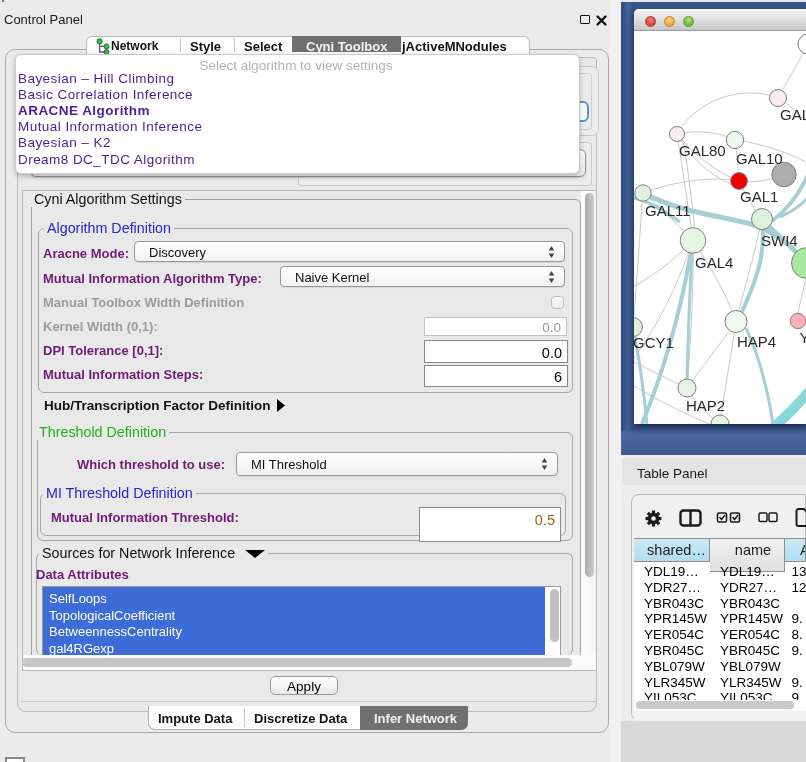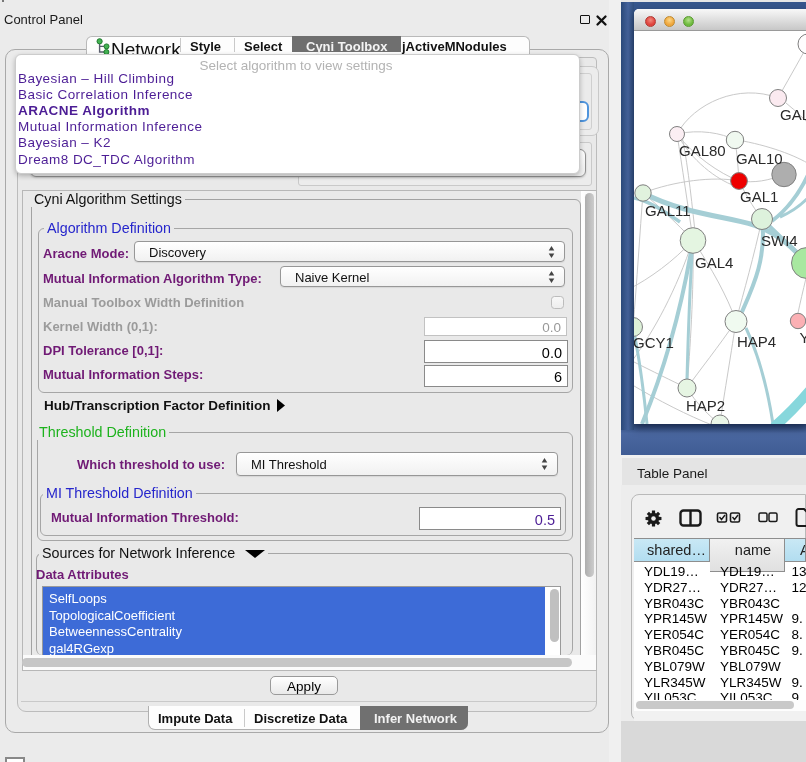--- a/index.html
+++ b/index.html
@@ -39,21 +39,21 @@
 <div class="abs" style="left:17px;top:57px;width:580px;height:655px;border:1px solid #bcbcbc;border-radius:4px 4px 9px 9px;background:#e9e9e9;"></div>
 <div class="abs" style="left:21px;top:701px;width:575px;height:1px;background:#c9c9c9;"></div>
 
 <div class="abs" style="left:86px;top:36px;width:444px;height:18px;background:#fdfdfd;border:1px solid #b9b9b9;border-bottom:none;border-radius:6px 6px 0 0;"></div>
 <svg class="abs" style="left:91px;top:38px;" width="19" height="16" viewBox="0 0 19 16">
   <path d="M8.6 3.3 L8.6 14 L15.4 14 M8.6 8.4 L15.5 8.4" stroke="#5a5f6e" stroke-width="1.4" fill="none"></path>
   <circle cx="8.6" cy="3.3" r="2.6" fill="#44b353" stroke="#1f7a2e" stroke-width="1"></circle>
   <circle cx="15.5" cy="8.4" r="2.5" fill="#44b353" stroke="#1f7a2e" stroke-width="1"></circle>
   <circle cx="15.4" cy="14" r="2.5" fill="#44b353" stroke="#1f7a2e" stroke-width="1"></circle>
 </svg>
-<div class="abs" style="left:111px;top:39px;font-size:19px;font-weight:normal;color:#111;">Network</div>
+<div class="abs" style="left:111px;top:39px;font-size:12px;font-weight:bold;color:#111;">Network</div>
 <div class="abs" style="left:180px;top:38px;width:1px;height:14px;background:#c9c9c9;"></div>
 <div class="abs" style="left:190px;top:39px;font-size:13px;font-weight:bold;color:#111;">Style</div>
 <div class="abs" style="left:234px;top:38px;width:1px;height:14px;background:#c9c9c9;"></div>
 <div class="abs" style="left:244px;top:39px;font-size:13px;font-weight:bold;color:#111;">Select</div>
 <div class="abs" style="left:292px;top:36px;width:109px;height:15.5px;background:#6f6f6f;"></div>
 <div class="abs" style="left:306px;top:39px;font-size:13px;font-weight:bold;color:#f4f4f4;">Cyni Toolbox</div>
 <div class="abs" style="left:402px;top:39px;font-size:13px;font-weight:bold;color:#111;">jActiveMNodules</div>
 
 <div class="abs" style="left:298px;top:66px;width:301px;height:70px;border:1px solid #c9c9c9;border-radius:7px;background:#ececec;"></div>
 <div class="abs" style="left:306px;top:73px;width:286px;height:57px;border:1px solid #cfcfcf;border-radius:3px;background:#ebebeb;"></div>
@@ -123,21 +123,21 @@
     <span style="position:absolute;left:14px;top:4px;">MI Threshold</span>
   <svg class="ar" width="6" height="12" viewBox="0 0 6 12">
       <path d="M3 0 L5.8 4.4 L0.2 4.4 Z M3 12 L0.2 7.6 L5.8 7.6 Z" fill="#444"></path>
     </svg>
 </div>
 
 <div class="group" style="left:40px;top:493px;width:526px;height:43px;">
   <div class="gtitle" style="color:#2626cc;left:2px;">MI Threshold Definition</div>
 </div>
 <div class="abs lbl" style="left:51px;top:510px;">Mutual Information Threshold:</div>
-<div class="field" style="left:419px;top:507px;width:142px;height:23px;border:1px solid #8a8a8a;color:#4c1d95;padding:4px 5px 0 0;font-size:14.5px;">0.5</div>
+<div class="field" style="left:419px;top:507px;width:142px;height:35px;border:1px solid #8a8a8a;color:#a16207;padding:4px 5px 0 0;font-size:14.5px;">0.5</div>
 
 <div class="group" style="left:35.5px;top:553px;width:537.5px;height:102px;border-bottom:none;">
   <div class="gtitle" style="color:#111;left:2.5px;">Sources for Network Inference <span style="display:inline-block;width:0;height:0;border-left:10px solid transparent;border-right:10px solid transparent;border-top:8.5px solid #000;vertical-align:middle;margin-left:6px;margin-bottom:1px;"></span></div>
 </div>
 <div class="abs lbl" style="left:36px;top:567px;">Data Attributes</div>
 
 <div class="abs" style="left:42px;top:586px;width:519px;height:69px;background:#fff;border:1px solid #9a9a9a;border-bottom:none;"></div>
 <div class="abs" style="left:43px;top:587px;width:502px;height:68px;background:#3d6bd7;color:#fff;font-size:13px;line-height:16.6px;padding-left:6px;padding-top:4px;">SelfLoops<br>TopologicalCoefficient<br>BetweennessCentrality<br>gal4RGexp</div>
 <div class="abs" style="left:550px;top:589px;width:9px;height:53px;background:#c0c0c0;border-radius:4.5px;"></div>
 

